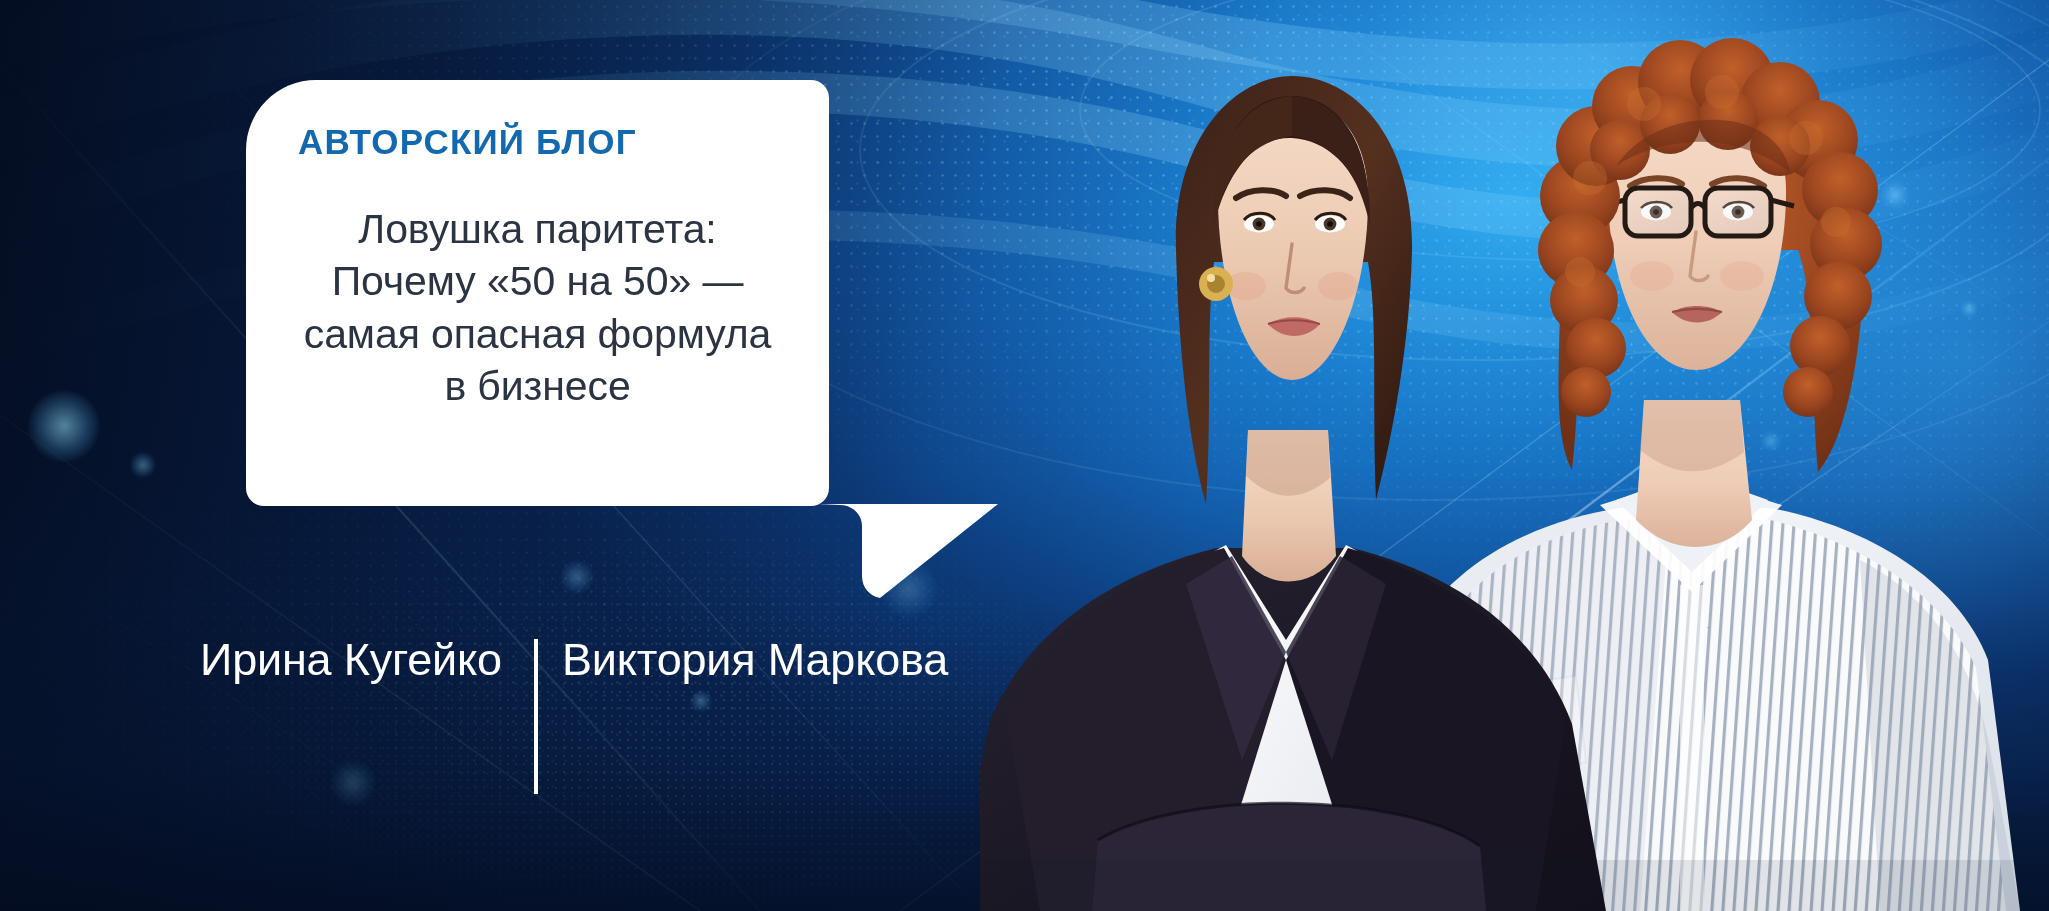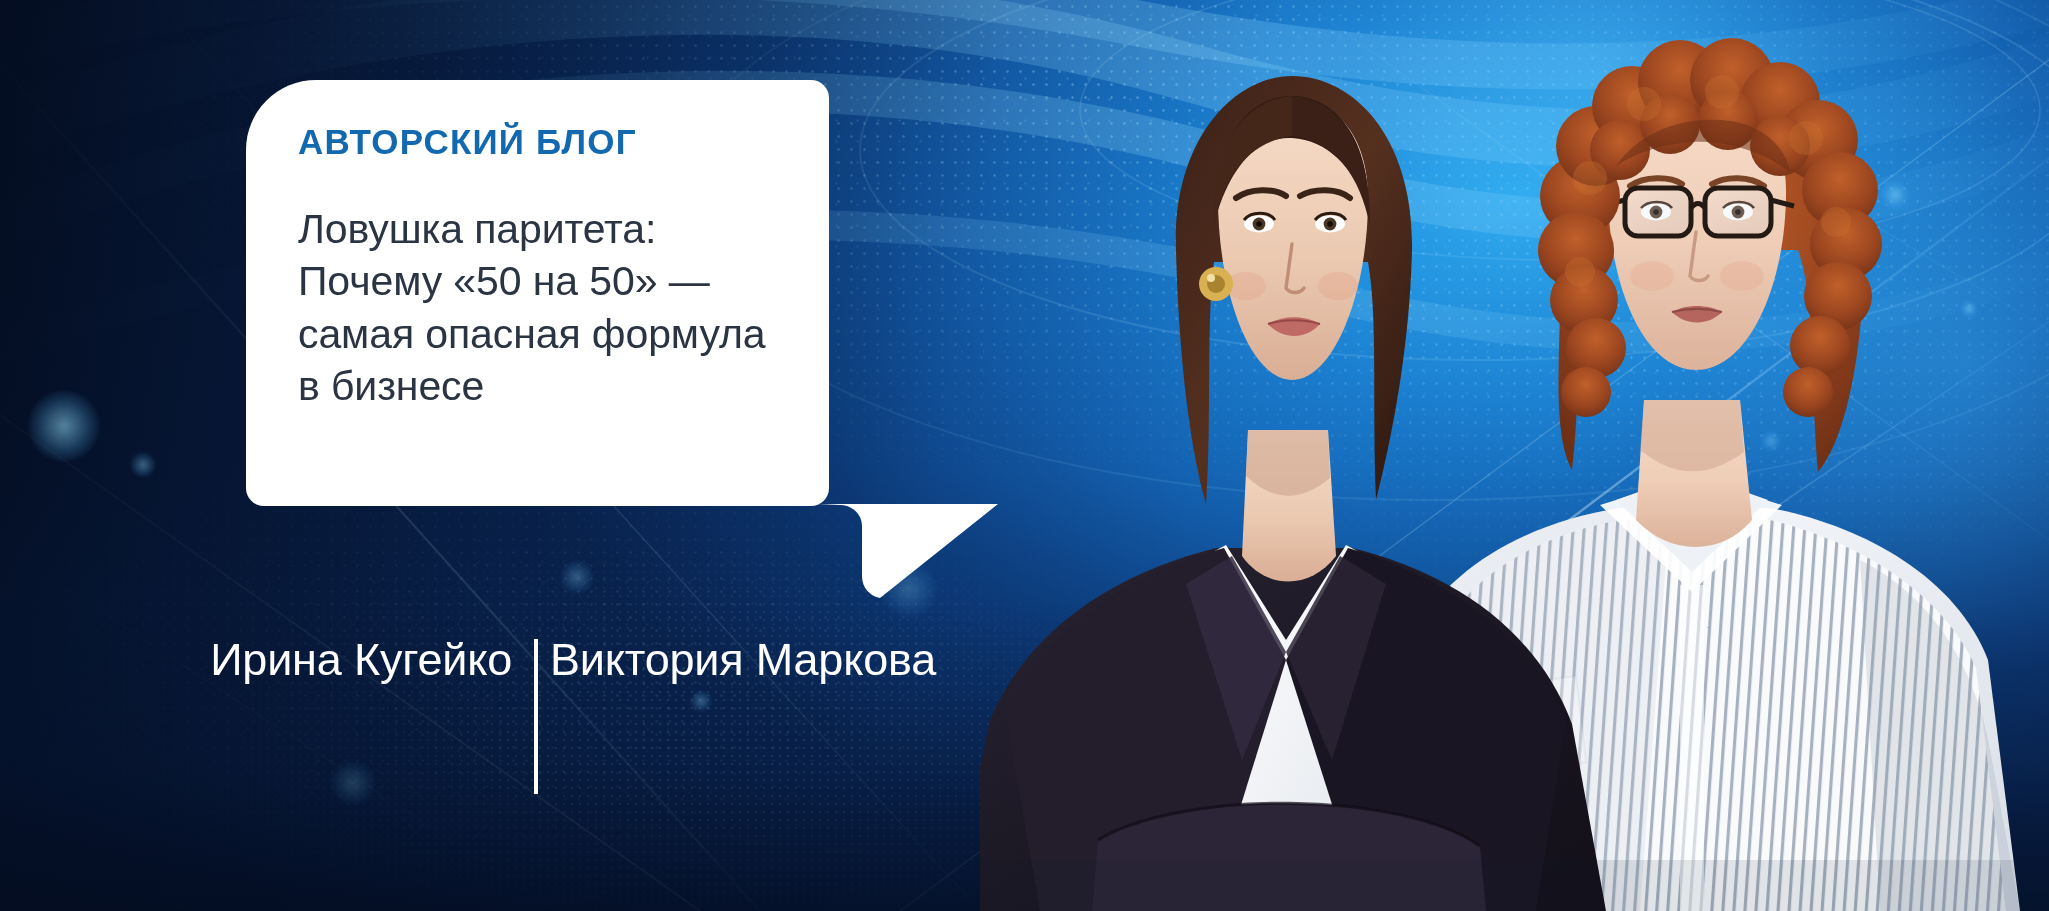--- a/index.html
+++ b/index.html
@@ -94,20 +94,21 @@
     white-space: nowrap;
   }
   .bubble-title {
     color: #2b3442;
     font-size: 41px;
     font-weight: 400;
     line-height: 1.28;
     margin: 0;
     white-space: pre-line;
     letter-spacing: -0.1px;
+    text-align: center;
   }
   
   .bubble-tail {
     position: absolute;
     left: 818px;
     top: 504px;
     width: 180px;
     height: 96px;
   }
 
@@ -116,22 +117,22 @@
 
   
   .credits {
     position: absolute;
     left: 200px;
     top: 637px;
     display: flex;
     align-items: flex-start;
   }
   .credit-col { display: block; }
-  .credit-col.left  { width: 312px; padding-right: 22px; text-align: right; }
-  .credit-col.right { width: 400px; padding-left: 12px; }
+  .credit-col.left  { width: 312px; padding-right: 22px; }
+  .credit-col.right { width: 400px; padding-left: 24px; }
   .credit-name {
     color: #ffffff;
     font-size: 45px;
     font-weight: 400;
     line-height: 1;
     margin: 0 0 17px 0;
     white-space: nowrap;
     letter-spacing: -0.2px;
   }
   .credit-role {

